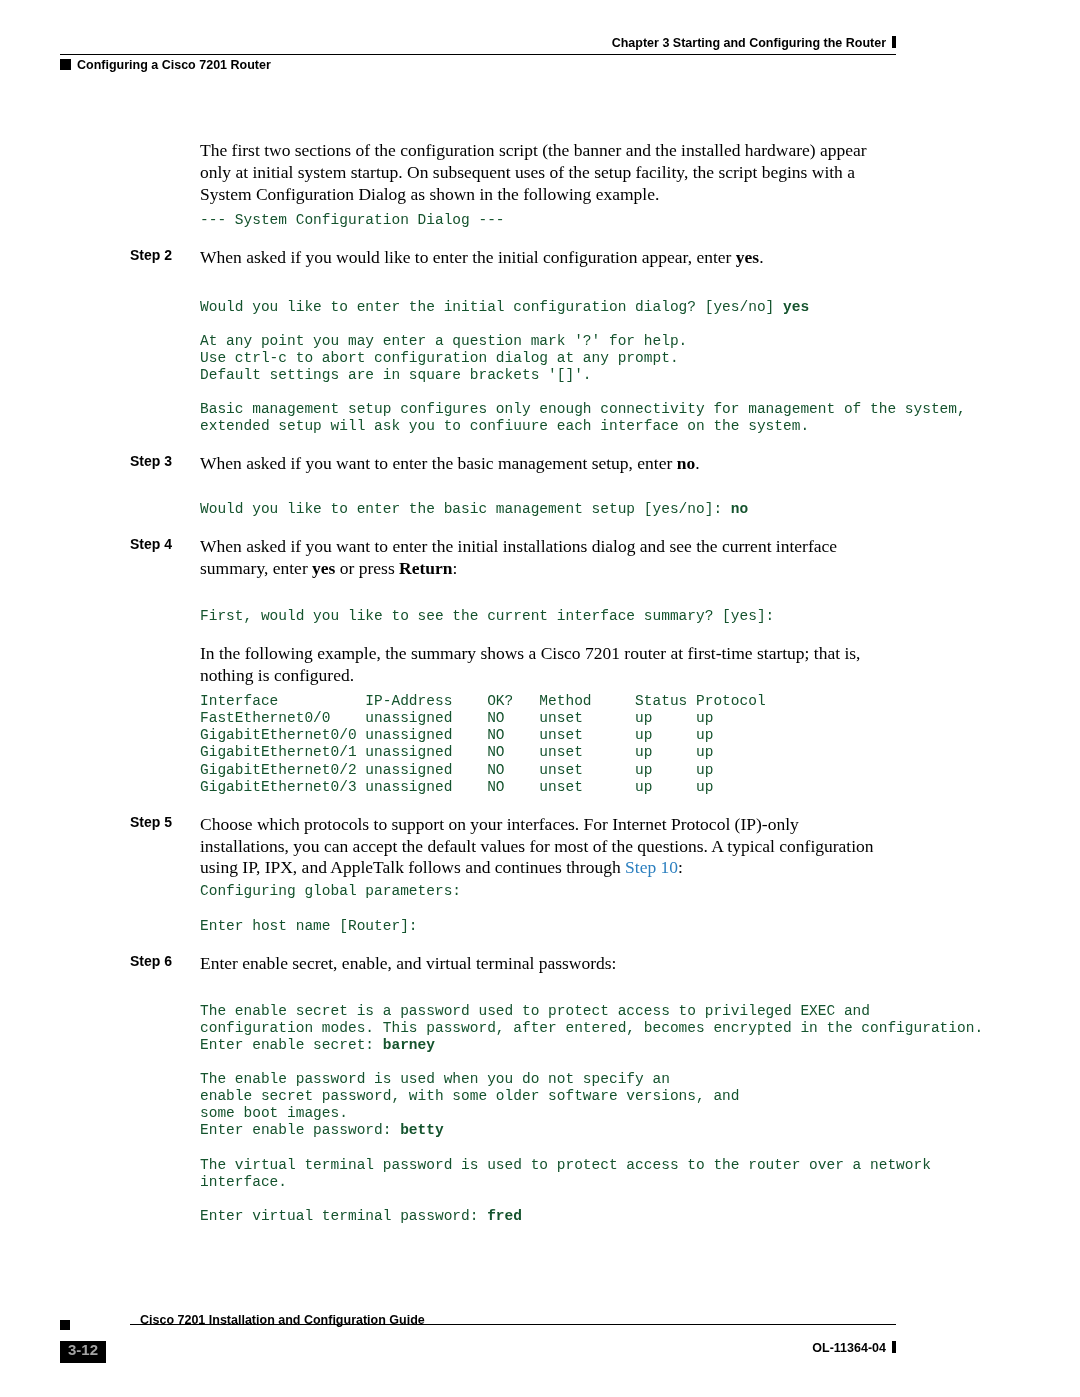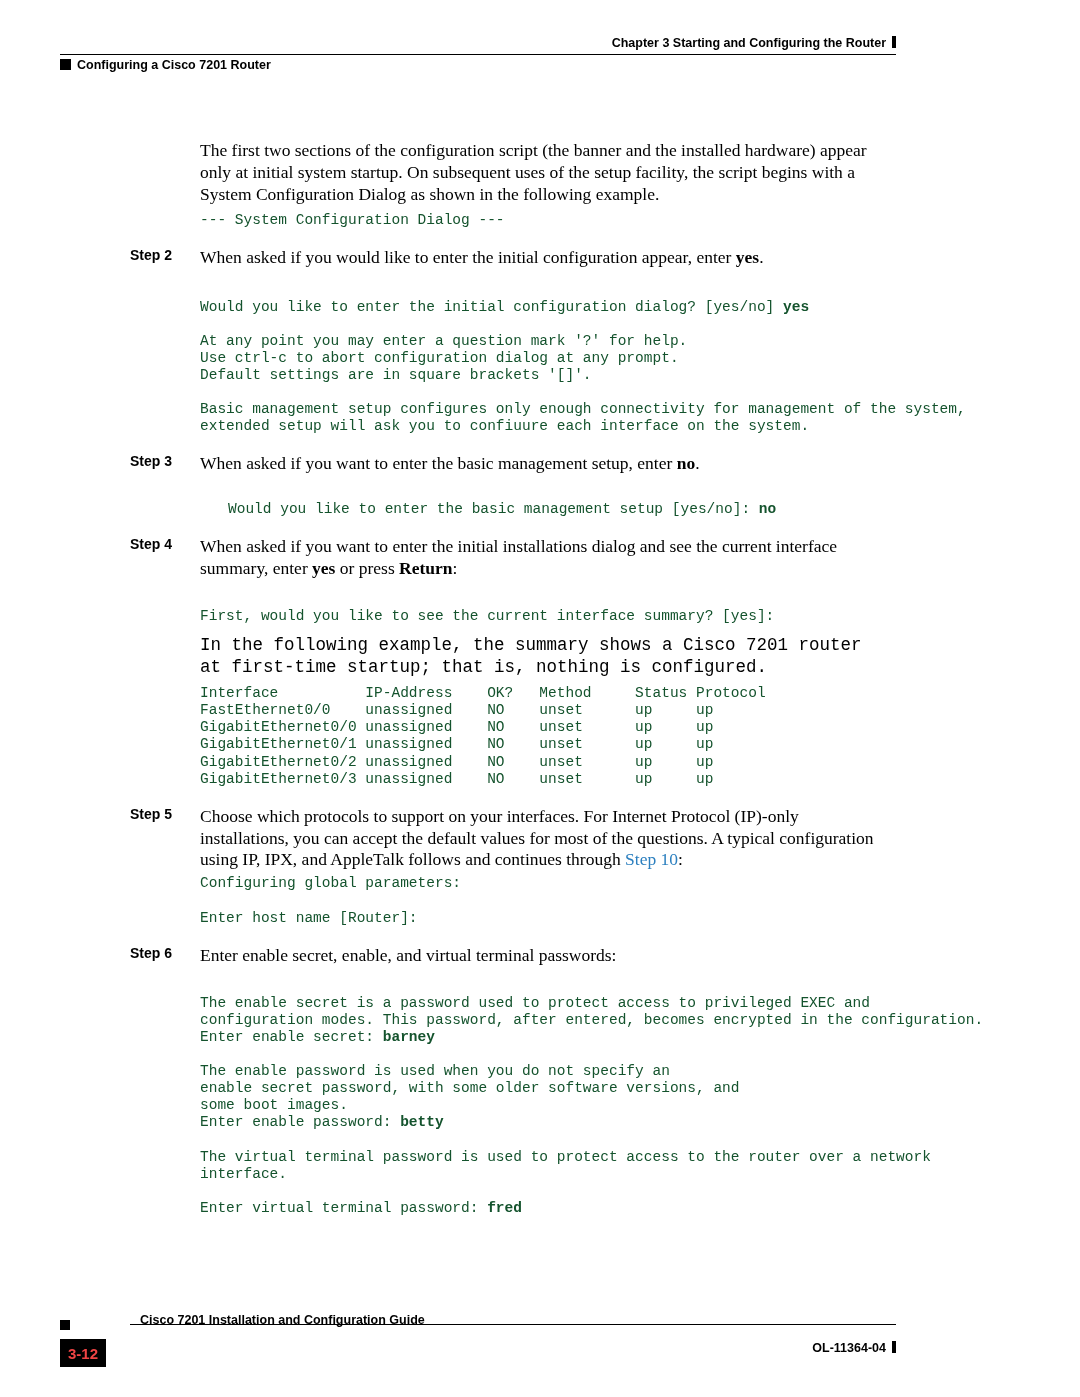--- a/index.html
+++ b/index.html
@@ -140,25 +140,25 @@
     font-size: 12.5px;
     font-weight: bold;
   }
   .ftr-bottomrow {
     position: relative;
     height: 22px;
   }
   .ftr-pagebox {
     display: inline-block;
     background: #000;
-    color: #ef4444;
+    color: #a3a3a3;
     font-family: Arial, Helvetica, sans-serif;
     font-size: 15px;
     font-weight: bold;
-    padding: 6px 8px 3px 8px;
+    padding: 0 8px 3px 8px;
   }
   .ftr-doc {
     position: absolute;
     right: 0;
     top: 2px;
     font-family: Arial, Helvetica, sans-serif;
     font-size: 12.5px;
     font-weight: bold;
   }
   .ftr-doc .sep {
@@ -195,28 +195,28 @@
 Use ctrl-c to abort configuration dialog at any prompt.
 Default settings are in square brackets '[]'.
 
 Basic management setup configures only enough connectivity for management of the system,
 extended setup will ask you to confiuure each interface on the system.</span></div>
     </div>
 
     <div class="step-block">
       <div class="step-label">Step 3</div>
       <p class="para step-body"><span>When asked if you want to enter the basic management setup, enter </span><span class="bold">no</span><span>.</span></p>
-      <div class="mono" style="margin-top:26px;margin-left:28px;"><span>Would you like to enter the basic management setup [yes/no]: </span><span class="bold">no</span></div>
+      <div class="mono" style="margin-top:26px;"><span>Would you like to enter the basic management setup [yes/no]: </span><span class="bold">no</span></div>
     </div>
 
     <div class="step-block">
       <div class="step-label">Step 4</div>
       <p class="para step-body"><span>When asked if you want to enter the initial installations dialog and see the current interface summary, enter </span><span class="bold">yes</span><span> or press </span><span class="bold">Return</span><span>:</span></p>
       <div class="mono" style="margin-top:28px;">First, would you like to see the current interface summary? [yes]:</div>
-      <p class="para" style="margin-top:10px;font-family:Liberation Mono, monospace;">In the following example, the summary shows a Cisco 7201 router at first-time startup; that is, nothing is configured.</p>
+      <p class="para" style="margin-top:18px;">In the following example, the summary shows a Cisco 7201 router at first-time startup; that is, nothing is configured.</p>
       <div class="mono" style="margin-top:4px;">Interface          IP-Address    OK?   Method     Status Protocol
 FastEthernet0/0    unassigned    NO    unset      up     up
 GigabitEthernet0/0 unassigned    NO    unset      up     up
 GigabitEthernet0/1 unassigned    NO    unset      up     up
 GigabitEthernet0/2 unassigned    NO    unset      up     up
 GigabitEthernet0/3 unassigned    NO    unset      up     up</div>
     </div>
 
     <div class="step-block" style="">
       <div class="step-label">Step 5</div>

